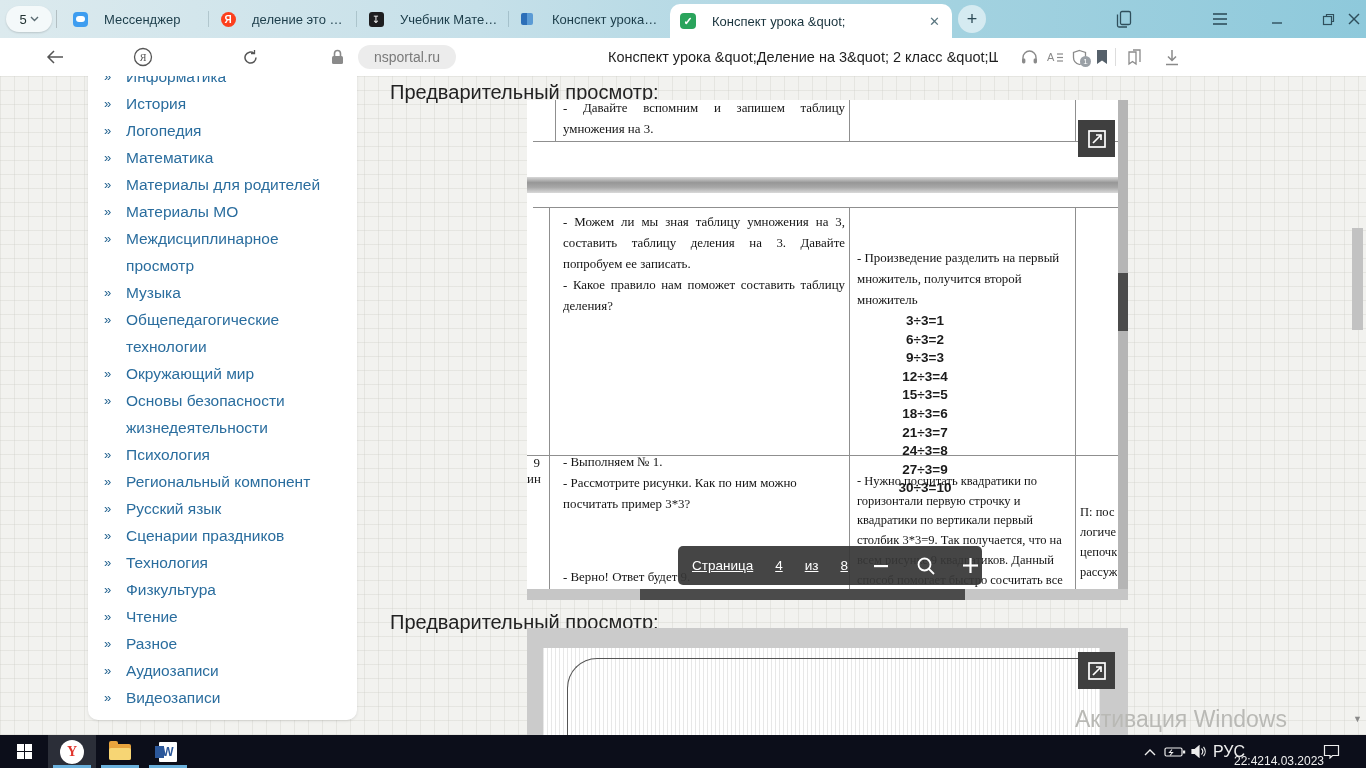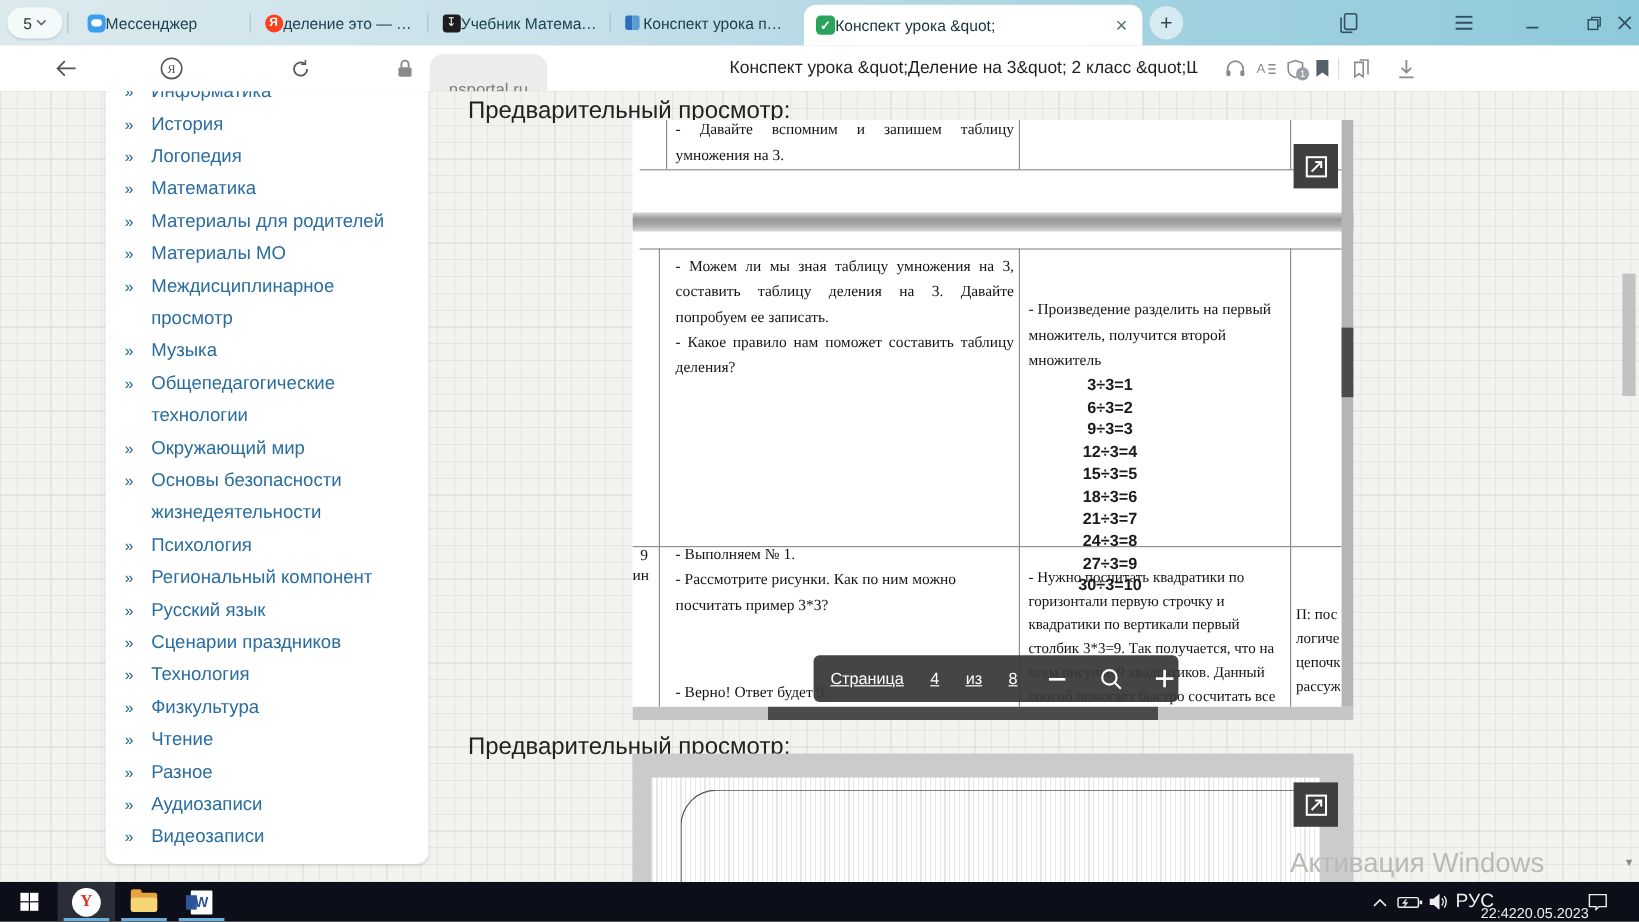--- a/index.html
+++ b/index.html
@@ -6,21 +6,21 @@
   .screen{position:relative;width:1366px;height:768px;overflow:hidden;
     font-family:"Liberation Sans",sans-serif;background:#f2f2ef;}
 
   
   .tabbar{position:absolute;left:0;top:0;width:1366px;height:38px;
     background:linear-gradient(90deg,#dceaee 0%,#c6e0e9 35%,#a3d2e0 70%,#8ec9db 100%);}
   .tabcounter{position:absolute;left:6px;top:6px;width:46px;height:26px;background:#f4f9fa;
     border-radius:13px;display:flex;align-items:center;justify-content:center;gap:3px;
     box-shadow:0 1px 2px rgba(0,0,0,.15);font-size:13px;color:#233;cursor:default;}
   .tabdiv{position:absolute;left:56px;top:10px;width:1px;height:18px;background:rgba(0,0,0,.18);}
-  .tab{position:absolute;top:0;height:38px;display:flex;align-items:center;gap:0;
+  .tab{position:absolute;top:0;height:38px;display:flex;align-items:center;gap:16px;
     padding:0 10px;box-sizing:border-box;color:#1c3d4a;font-size:13px;}
   .tab .tlabel{white-space:nowrap;overflow:hidden;text-overflow:ellipsis;flex:1;}
   .tab1{left:62px;width:146px;}
   .tab2{left:210px;width:146px;}
   .tab3{left:358px;width:150px;}
   .tab4{left:510px;width:158px;}
   .tabactive{left:670px;width:282px;top:4px;height:34px;background:#fff;
     border-radius:10px 10px 0 0;color:#19333d;}
   .tsep{position:absolute;top:11px;width:1px;height:16px;background:rgba(30,60,70,.18);}
   .ticon{width:16px;height:16px;flex:0 0 16px;display:flex;align-items:center;justify-content:center;}
@@ -40,21 +40,21 @@
     background:rgba(255,255,255,.55);display:flex;align-items:center;justify-content:center;
     font-size:18px;color:#2b4a56;}
   .winbtn{position:absolute;top:0;height:38px;width:34px;display:flex;align-items:center;justify-content:center;color:#2f4f5c;}
   .wb-panel{left:1108px;} .wb-menu{left:1203px;} .wb-min{left:1260px;} .wb-rest{left:1311px;} .wb-close{left:1341px;width:25px;}
 
   
   .toolbar{position:absolute;left:0;top:38px;width:1366px;height:38px;background:#fff;}
   .tbicon{position:absolute;top:0;height:38px;display:flex;align-items:center;justify-content:center;color:#616c70;}
   .tb-back{left:40px;width:30px;} .tb-ya{left:128px;width:30px;} .tb-reload{left:235px;width:30px;}
   .tb-lock{left:326px;width:22px;}
-  .urlpill{position:absolute;left:358px;top:7px;height:24px;padding:17px 16px;background:#ececec;
+  .urlpill{position:absolute;left:358px;top:7px;height:24px;padding:0 16px;background:#ececec;
     border-radius:12px;display:flex;align-items:center;font-size:14px;color:#7a7a7a;}
   .pagetitle{position:absolute;left:608px;top:0;height:38px;max-width:390px;display:flex;align-items:center;
     font-size:14.5px;color:#1f1f1f;white-space:nowrap;overflow:hidden;text-overflow:ellipsis;}
   .tb-right{position:absolute;top:0;height:38px;display:flex;align-items:center;justify-content:center;}
   .tbr-head{left:1016px;width:26px;} .tbr-trans{left:1042px;width:26px;} .tbr-shield{left:1066px;width:26px;}
   .tbr-flag{left:1090px;width:24px;} .tbr-div{left:1114px;width:2px;} .tbr-coll{left:1120px;width:28px;} .tbr-dl{left:1158px;width:28px;}
   .vline{width:1px;height:18px;background:#ddd;}
   .badge1{position:absolute;right:1px;bottom:9px;width:11px;height:11px;border-radius:50%;background:#9aa0a6;
     color:#fff;font-size:8px;display:flex;align-items:center;justify-content:center;}
 
@@ -488,21 +488,21 @@
     <div class="tray tr-vol">
       <svg width="16" height="13" viewBox="0 0 16 13" fill="none" stroke="#eee" stroke-width="1.2">
         <path d="M1 4.5h3L8 1v11L4 8.5H1z" fill="#eee"></path>
           <path d="M10.5 3.5a4.5 4.5 0 0 1 0 6"></path>
           <path d="M12.5 1.8a7.5 7.5 0 0 1 0 9.4"></path>
         </svg>
     </div>
     <div class="tray tr-lang">РУС</div>
     <div class="tray tr-clock">
       <span>22:42</span>
-      <span>20.05.2023</span>
+      <span>14.03.2023</span>
     </div>
     <div class="tray tr-ac">
       <svg width="17" height="15" viewBox="0 0 17 15" fill="none" stroke="#eee" stroke-width="1.2">
         <path d="M1.5 1.5h14v10h-6l-2.5 2.5V11.5h-5.5z"></path>
         </svg>
     </div>
   </div>
 </div>
 
 </body></html>

